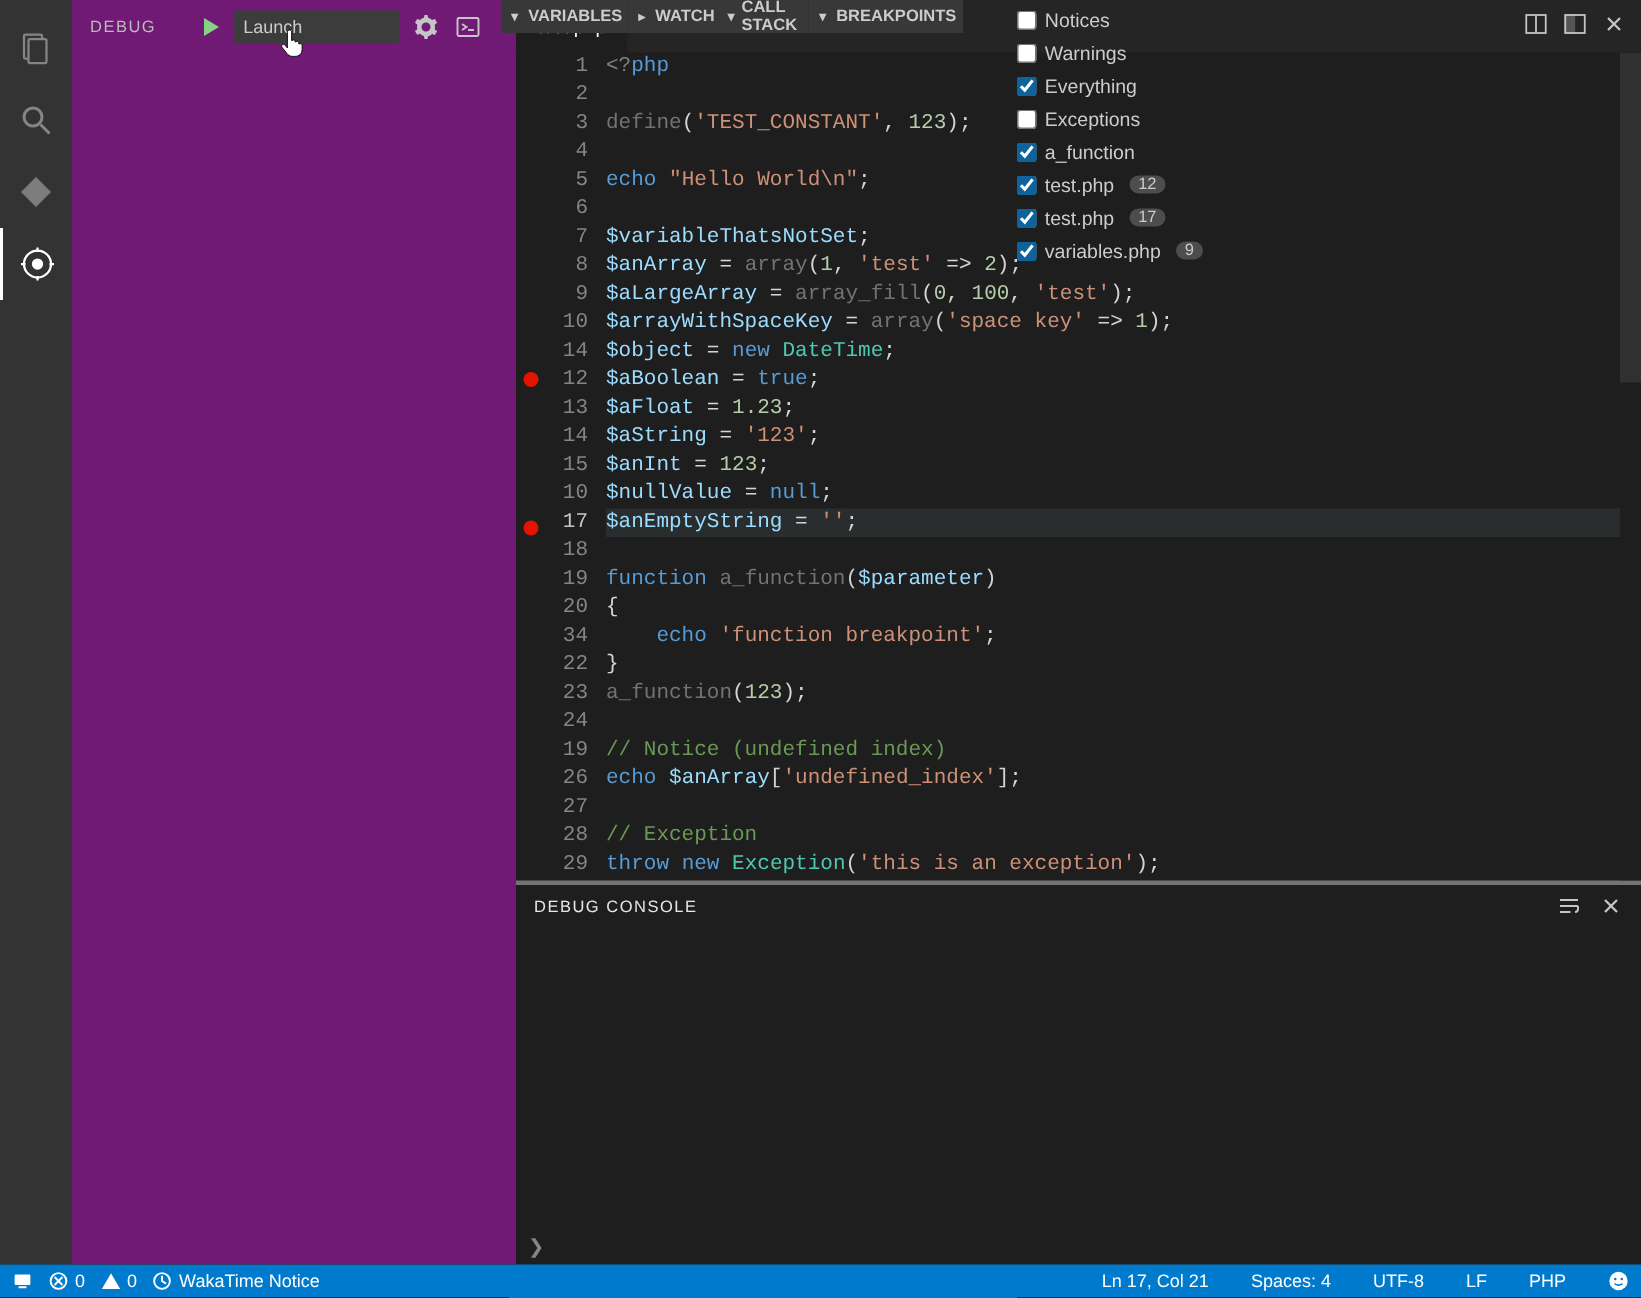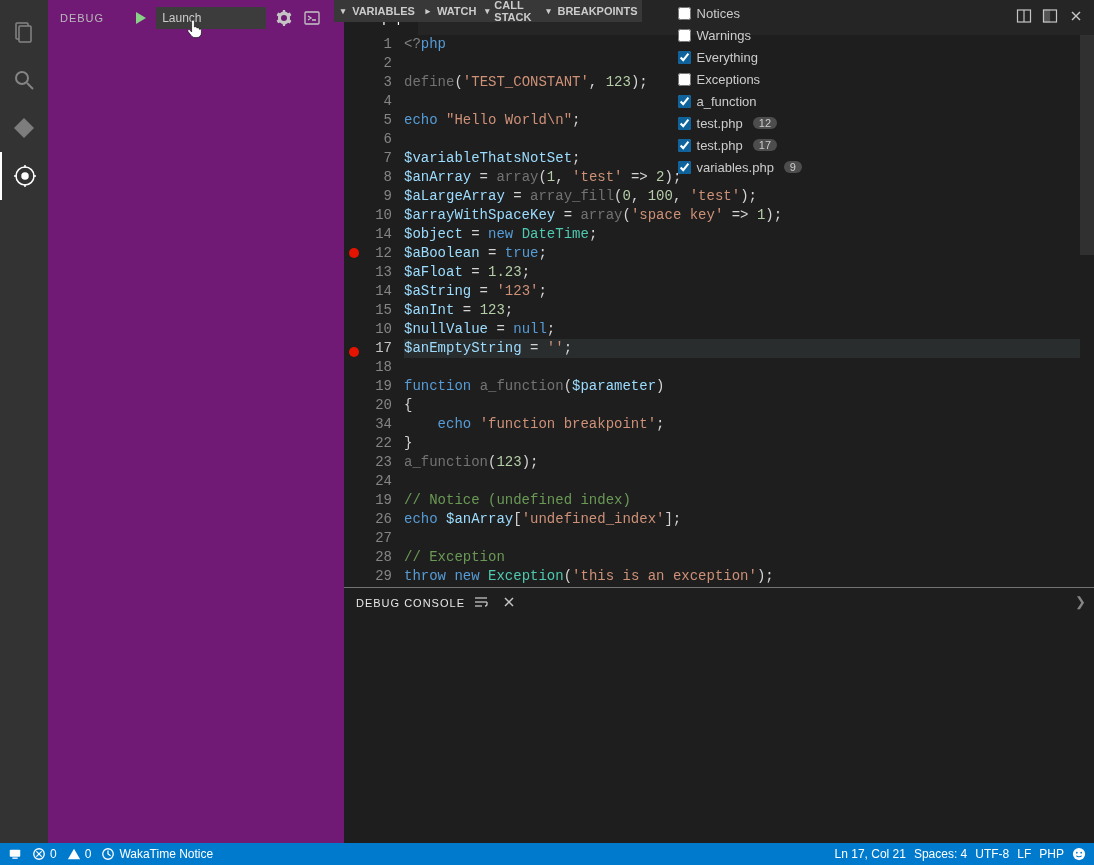--- a/index.html
+++ b/index.html
@@ -193,23 +193,23 @@
   .minimap-slider {
     position: absolute;
     left: 0; right: 0;
     background: rgba(121,121,121,0.2);
   }
 
   
   .debug-console {
     height: 256px;
     background: #1e1e1e;
-    border-top: 1px solid #737373;
-    display: flex;
-    flex-direction: row;
+    border-top: 3px solid #737373;
+    display: flex;
+    flex-direction: column;
   }
   .dc-header {
     height: 30px;
     display: flex;
     align-items: center;
     padding: 0 12px;
     font-size: 11px;
     letter-spacing: 1px;
     color: #e7e7e7;
     gap: 8px;
@@ -239,21 +239,21 @@
   .status-bar {
     height: 22px;
     background: #007acc;
     color: #ffffff;
     display: flex;
     align-items: center;
     font-size: 12px;
     padding: 0 8px;
     gap: 10px;
   }
-  .status-right { margin-left: auto; display: flex; gap: 8px; align-items: center; }
+  .status-right { margin-left: auto; display: flex; gap: 28px; align-items: center; }
   .status-item { display: flex; align-items: center; gap: 4px; cursor: pointer; }
   .status-item svg { width: 14px; height: 14px; }
 
   .cursor-glove {
     position: absolute;
     left: 138px; top: 18px;
     color: #fff;
     pointer-events: none;
     z-index: 100;
   }

